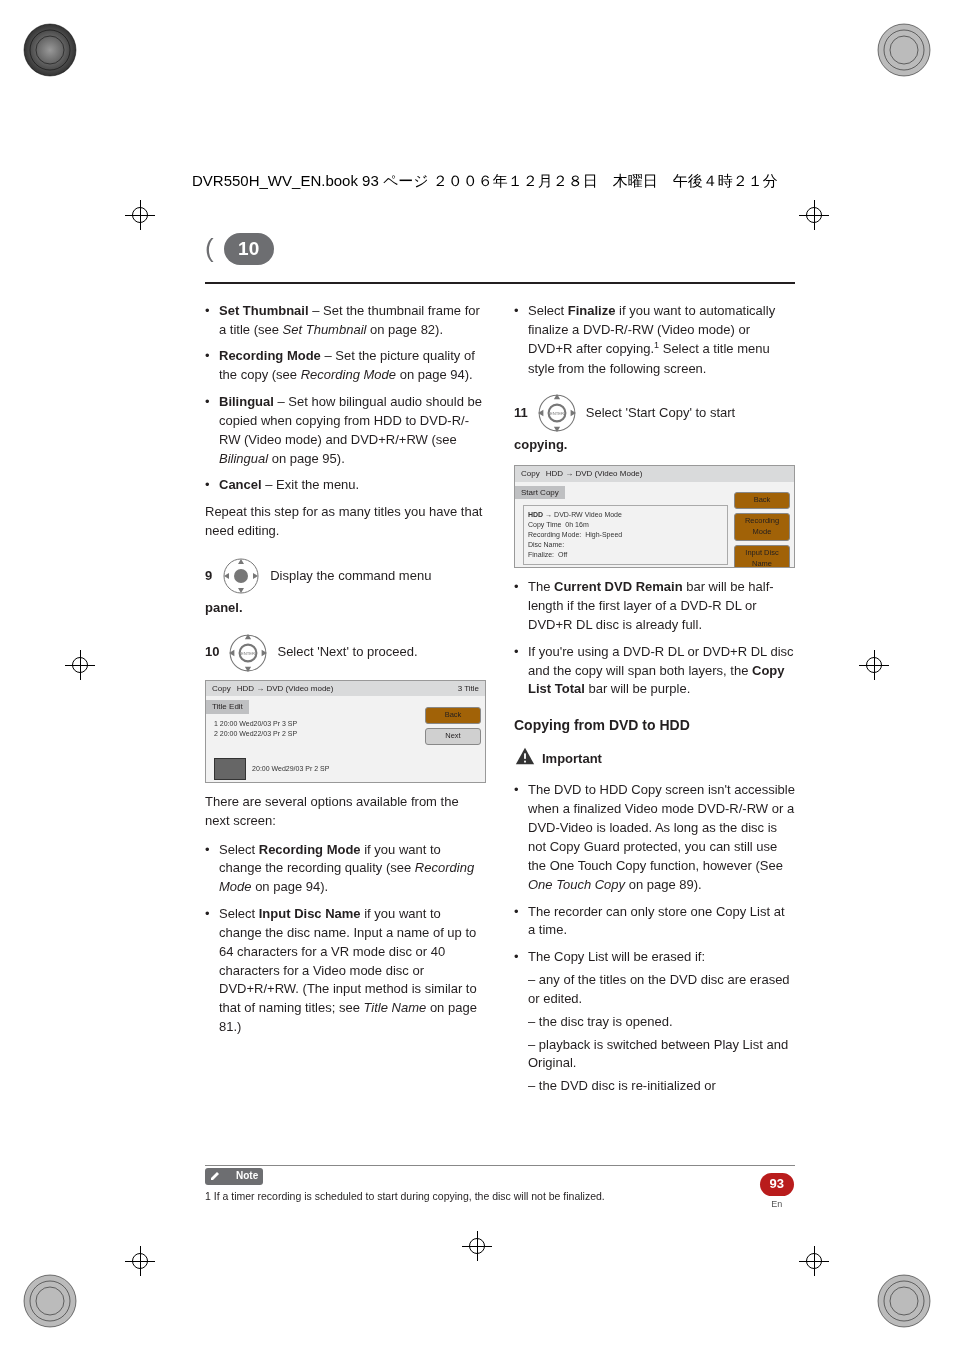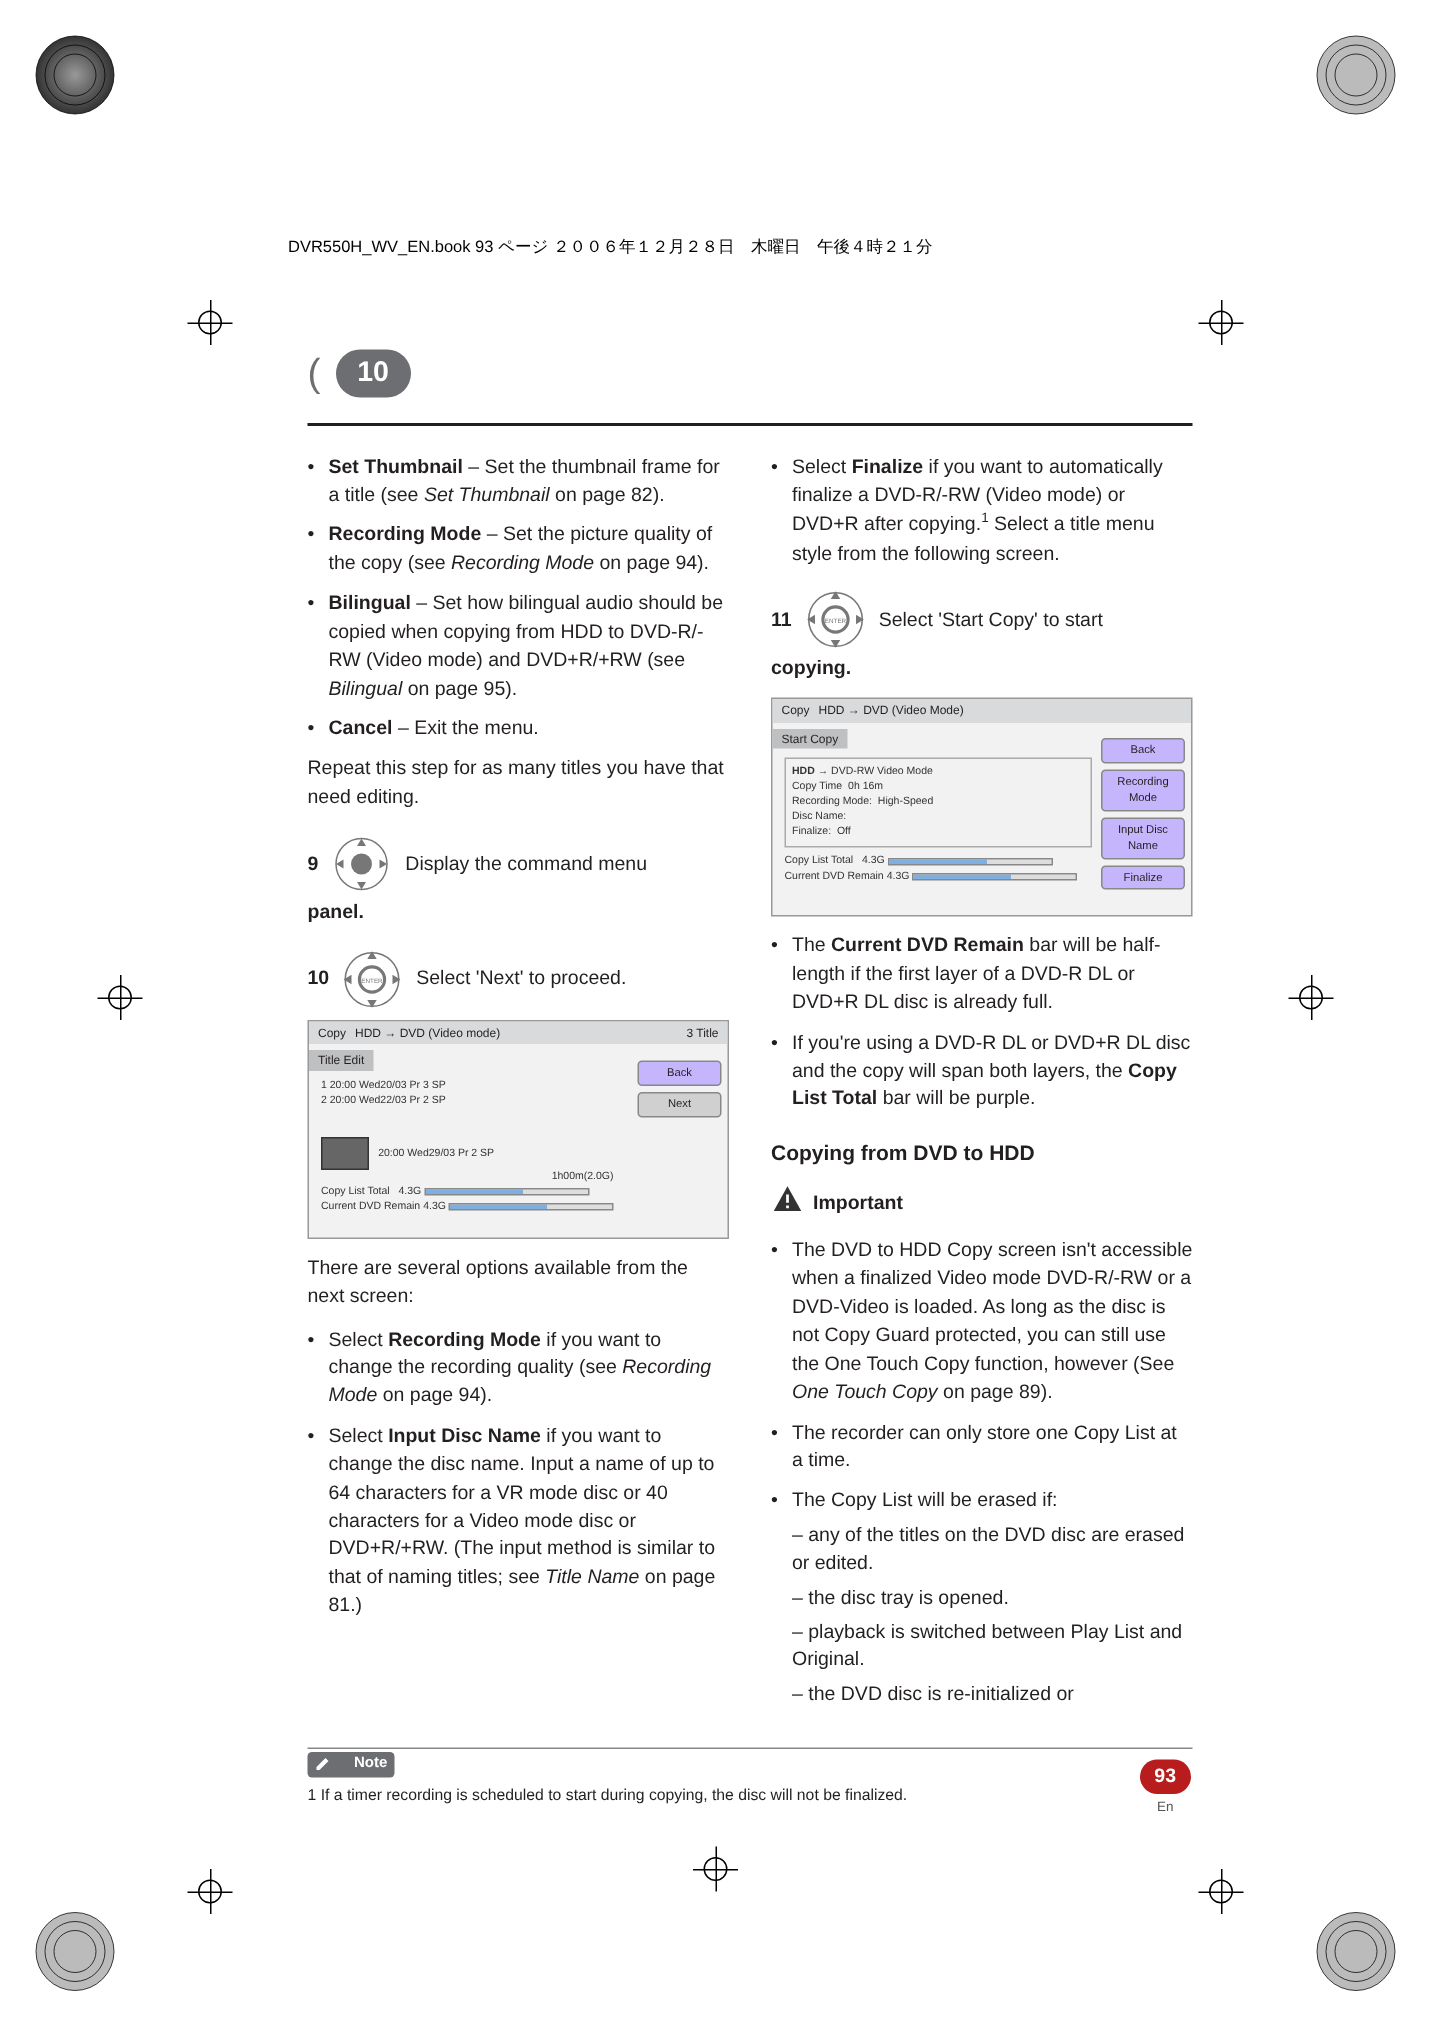--- a/index.html
+++ b/index.html
@@ -15,46 +15,46 @@
   .crosshair::before { left: 50%; top: 0; width: 1px; height: 100%; }
   .crosshair::after { top: 50%; left: 0; height: 1px; width: 100%; }
   .crosshair .ring { position: absolute; border: 1px solid #000; border-radius: 50%; width: 16px; height: 16px; top: 7px; left: 7px; }
   .ch-left { top: 650px; left: 65px; }
   .ch-right { top: 650px; right: 65px; }
   .ch-bottom { bottom: 90px; left: 462px; }
   .ch-top-inner { top: 200px; left: 125px; }
   .ch-top-inner2 { top: 200px; right: 125px; }
   .ch-bot-inner { bottom: 75px; left: 125px; }
   .ch-bot-inner2 { bottom: 75px; right: 125px; }
-  .bookinfo { position: absolute; top: 158px; left: 175px; font-size: 11px; color: #000; padding-left: 17px; }
+  .bookinfo { position: absolute; top: 170px; left: 175px; font-size: 15px; color: #000; padding-left: 17px; }
   .page { position: absolute; top: 230px; left: 205px; width: 590px; }
   .title-row { display: flex; align-items: center; gap: 10px; margin-bottom: 14px; }
   .title-label { font-size: 20px; font-weight: bold; flex: 1; }
   .title-badge { background: #6d6e71; color: #fff; border-radius: 16px; width: 50px; height: 32px; display: flex; align-items: center; justify-content: center; font-size: 19px; font-weight: bold; }
   .title-underline { height: 2px; background: #231f20; margin-bottom: 18px; }
   .cols { display: flex; gap: 28px; }
   .col { flex: 1; min-width: 0; }
   ul.bullets { list-style: none; padding-left: 14px; }
   ul.bullets > li { position: relative; margin-bottom: 8px; }
   ul.bullets > li::before { content: "•"; position: absolute; left: -14px; top: 0; }
   b { font-weight: bold; }
   i { font-style: italic; }
   .para { margin-top: 6px; margin-bottom: 10px; }
   .step-row { display: flex; align-items: center; gap: 8px; margin: 14px 0 6px; }
   .step-num { font-weight: bold; font-size: 13px; }
   .nav-icon, .enter-icon { width: 42px; height: 42px; display:inline-flex; align-items:center; justify-content:center; }
   .nav-icon svg { width: 40px; height: 40px; }
   .step-text { font-weight: normal; }
   .step-cont { font-weight: bold; margin-top: -4px; margin-bottom: 10px; }
-  .ui-shot { border: 1px solid #999; width: 100%; height: 146px; background: #f2f2f2; margin: 6px 0 10px; position: relative; overflow: hidden; }
+  .ui-shot { border: 1px solid #999; width: 100%; height: 103px; background: #f2f2f2; margin: 6px 0 10px; position: relative; overflow: hidden; }
   .ui-shot .hdr { background: #d9dadb; font-size: 8px; padding: 2px 6px; display:flex; gap:6px; align-items:center; }
   .ui-shot .tab { background: #bfc0c2; font-size: 8px; padding: 1px 6px; display:inline-block; }
   .ui-shot .mini { font-size: 7px; color:#333; }
   .ui-shot .panel-right { position:absolute; right:4px; top:26px; width:56px; display:flex; flex-direction:column; gap:4px; }
-  .ui-shot .panel-right .btn { border:1px solid #888; border-radius:3px; font-size:7.5px; text-align:center; padding:2px 0; background:#c4b5fd; }
+  .ui-shot .panel-right .btn { border:1px solid #888; border-radius:3px; font-size:7.5px; text-align:center; padding:2px 0; background:#a16207; }
   .ui-shot .panel-right .btn.hl { background:#d0d0d0; }
   .ui-shot .body { padding:4px 66px 4px 8px; font-size:7.5px; color:#333; }
   .ui-shot .bar { height:5px; background:linear-gradient(to right,#7faee0 60%, #ddd 60%); border:1px solid #888; margin-top:1px; width:110px; display:inline-block; vertical-align:middle; }
   .ui-shot .thumb { width:32px; height:22px; background:#666; display:inline-block; vertical-align:middle; margin-right:4px; border:1px solid #333; }
   .ui-shot2 .body-top { border:1px solid #aaa; margin:4px 66px 4px 8px; padding:4px; }
   .h2 { font-weight: bold; font-size: 14px; margin: 16px 0 10px; }
   .important-row { display: flex; align-items: center; gap: 6px; font-weight: bold; margin-bottom: 8px; }
   .sup { font-size: 9px; vertical-align: super; }
   .footer-note { position: absolute; left: 205px; bottom: 145px; width: 590px; border-top:1px solid #888; padding-top:2px; }
   .footer-note .lbl { display:inline-flex; align-items:center; gap:16px; background:#6d6e71; color:#fff; border-radius:3px; font-size:10px; padding:1px 5px; font-weight:bold; margin-bottom:2px;}

